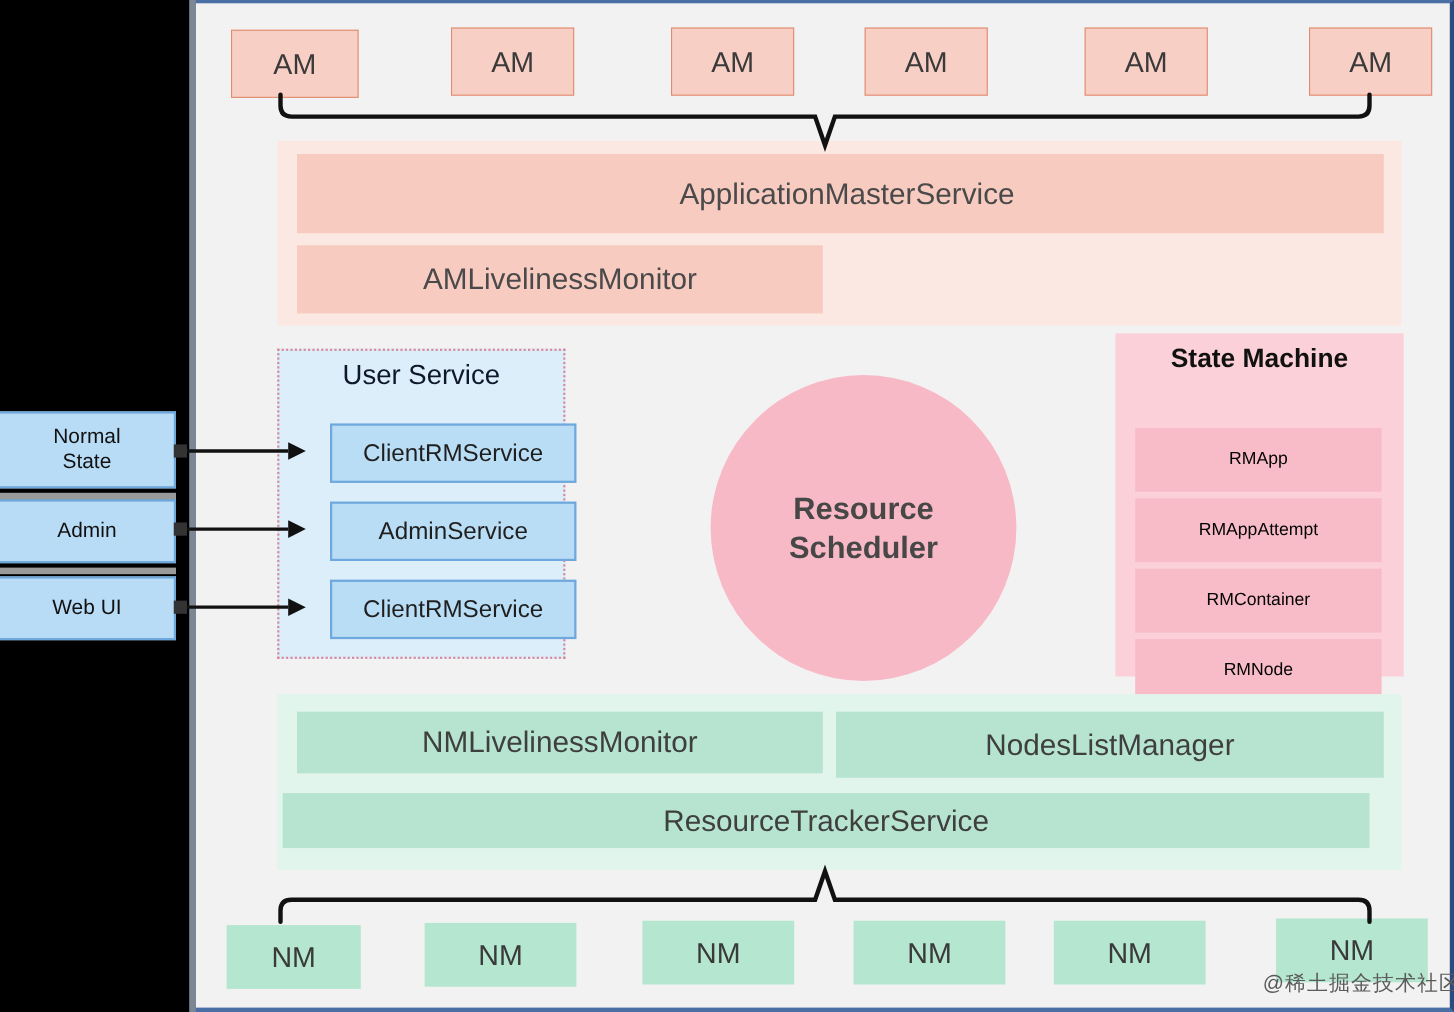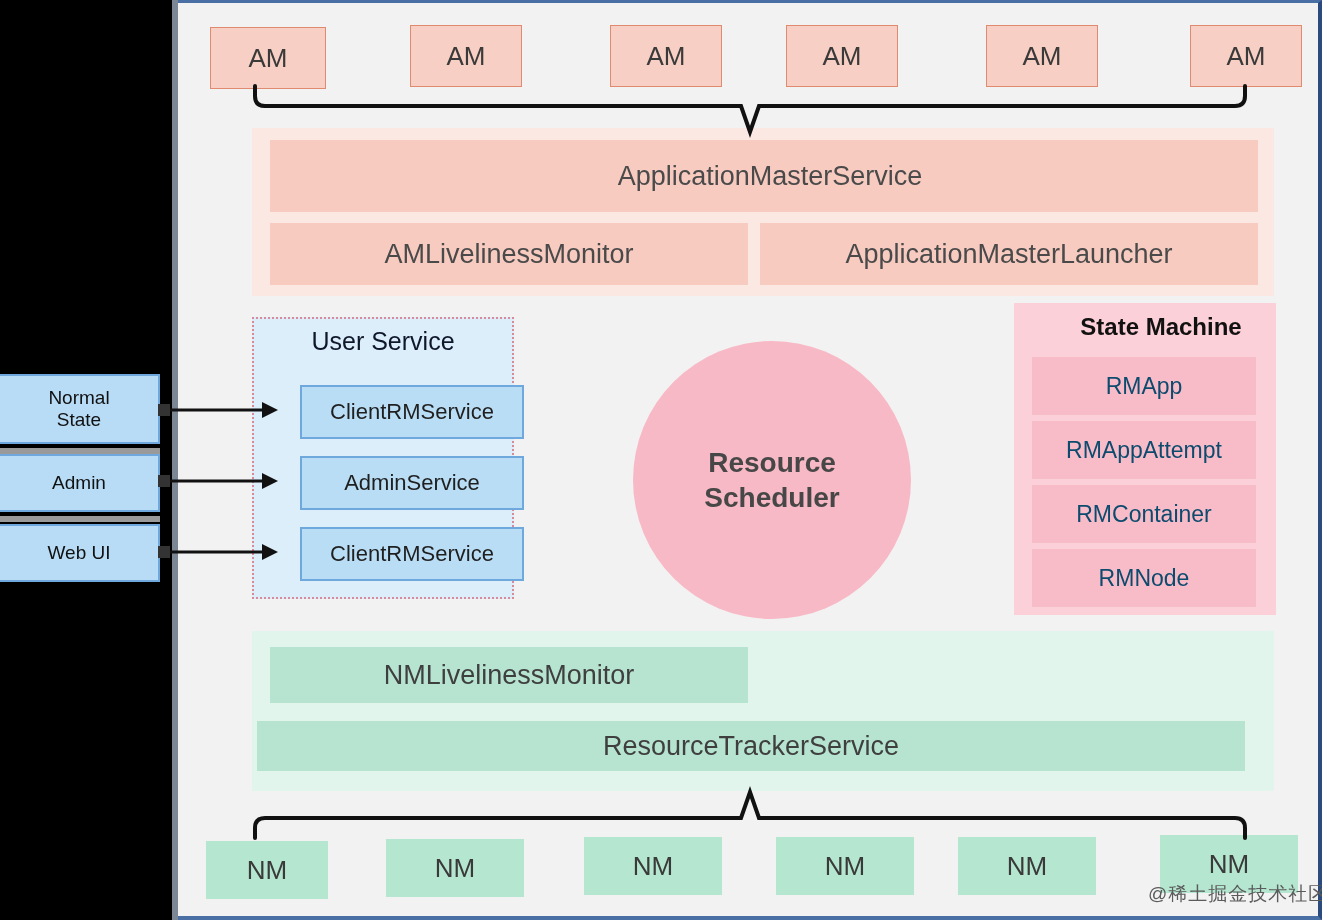--- a/index.html
+++ b/index.html
@@ -153,26 +153,26 @@
   }
   .sm-title {
     position: absolute;
     left: 0;
     top: 10px;
     width: 100%;
     text-align: center;
     font-size: 24px;
     color: #111111;
     font-weight: bold;
-    padding-left: 16px;
   }
   .sm-item {
     background: #f8bcc8;
-    font-size: 23px;
-    color: #0c4a6e;
+    font-size: 16px;
+    color: #000000;
+    margin-top: 32px;
   }
 
   
   .scheduler {
     position: absolute;
     border-radius: 50%;
     background: #f8b9c6;
     display: flex;
     align-items: center;
     justify-content: center;
@@ -249,39 +249,36 @@
       <span>AM</span>
     </div>
 
     <div class="group-pink" style="left:74px;top:125px;width:1022px;height:168px;">
       <div class="node bar-pink" style="left:18px;top:12px;width:988px;height:72px;padding-left:12px;">
         <span>ApplicationMasterService</span>
       </div>
       <div class="node bar-pink" style="left:18px;top:95px;width:478px;height:62px;">
         <span>AMLivelinessMonitor</span>
       </div>
-      <div class="node bar-pink" style="left:508px;top:95px;width:498px;height:62px;">
-        <span>ApplicationMasterLauncher</span>
-      </div>
     </div>
 
     <div class="user-service" style="left:74px;top:314px;width:262px;height:282px;">
       <div class="us-title">User Service</div>
       <div class="node us-item" style="left:18px;top:66px;width:224px;height:54px;">
         <span>ClientRMService</span>
       </div>
       <div class="node us-item" style="left:18px;top:137px;width:224px;height:54px;">
         <span>AdminService</span>
       </div>
       <div class="node us-item" style="left:18px;top:208px;width:224px;height:54px;">
         <span>ClientRMService</span>
       </div>
     </div>
 
-    <div class="scheduler" style="left:455px;top:338px;width:278px;height:278px;">
+    <div class="scheduler" style="left:468px;top:338px;width:278px;height:278px;">
       <span>
         <span>Resource</span><br><span>Scheduler</span>
       </span>
     </div>
 
     <div class="state-machine" style="left:836px;top:300px;width:262px;height:312px;">
       <div class="sm-title">State Machine</div>
       <div class="node sm-item" style="left:18px;top:54px;width:224px;height:58px;">
         <span>RMApp</span>
       </div>
@@ -292,20 +289,23 @@
         <span>RMContainer</span>
       </div>
       <div class="node sm-item" style="left:18px;top:246px;width:224px;height:58px;">
         <span>RMNode</span>
       </div>
     </div>
 
     <div class="group-green" style="left:74px;top:628px;width:1022px;height:160px;">
       <div class="node bar-green" style="left:18px;top:16px;width:478px;height:56px;">
         <span>NMLivelinessMonitor</span>
+      </div>
+      <div class="node bar-green" style="left:508px;top:16px;width:498px;height:60px;">
+        <span>NodesListManager</span>
       </div>
       <div class="node bar-green" style="left:5px;top:90px;width:988px;height:50px;">
         <span>ResourceTrackerService</span>
       </div>
     </div>
 
     <div class="node nm-box" style="left:28px;top:838px;width:122px;height:58px;">
       <span>NM</span>
     </div>
     <div class="node nm-box" style="left:208px;top:836px;width:138px;height:58px;">

